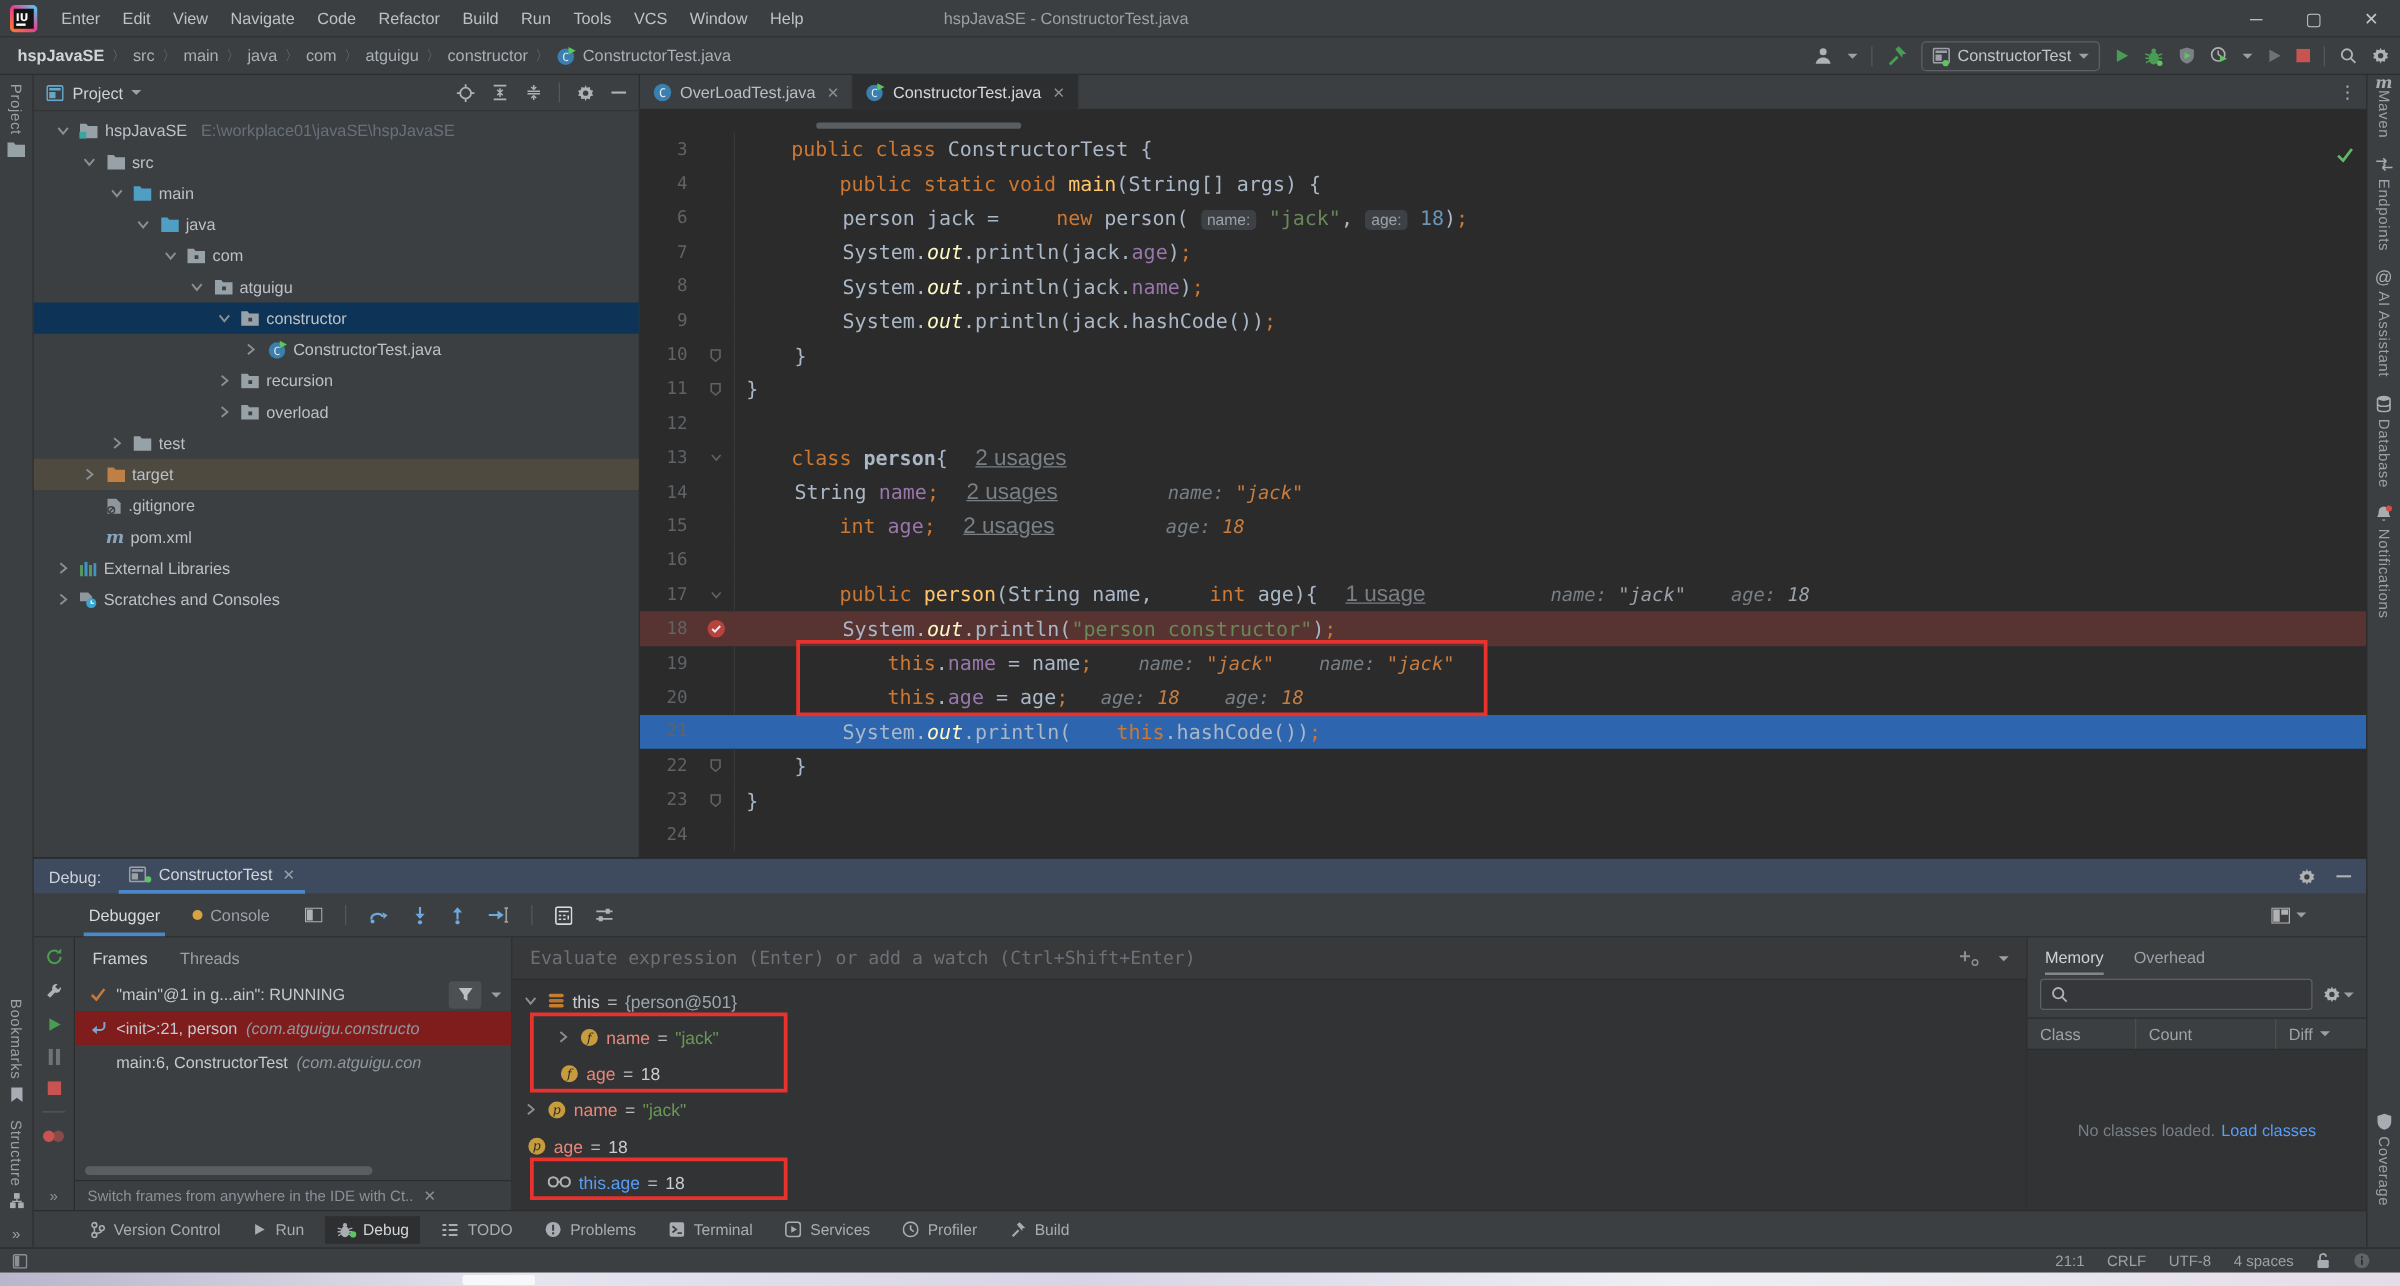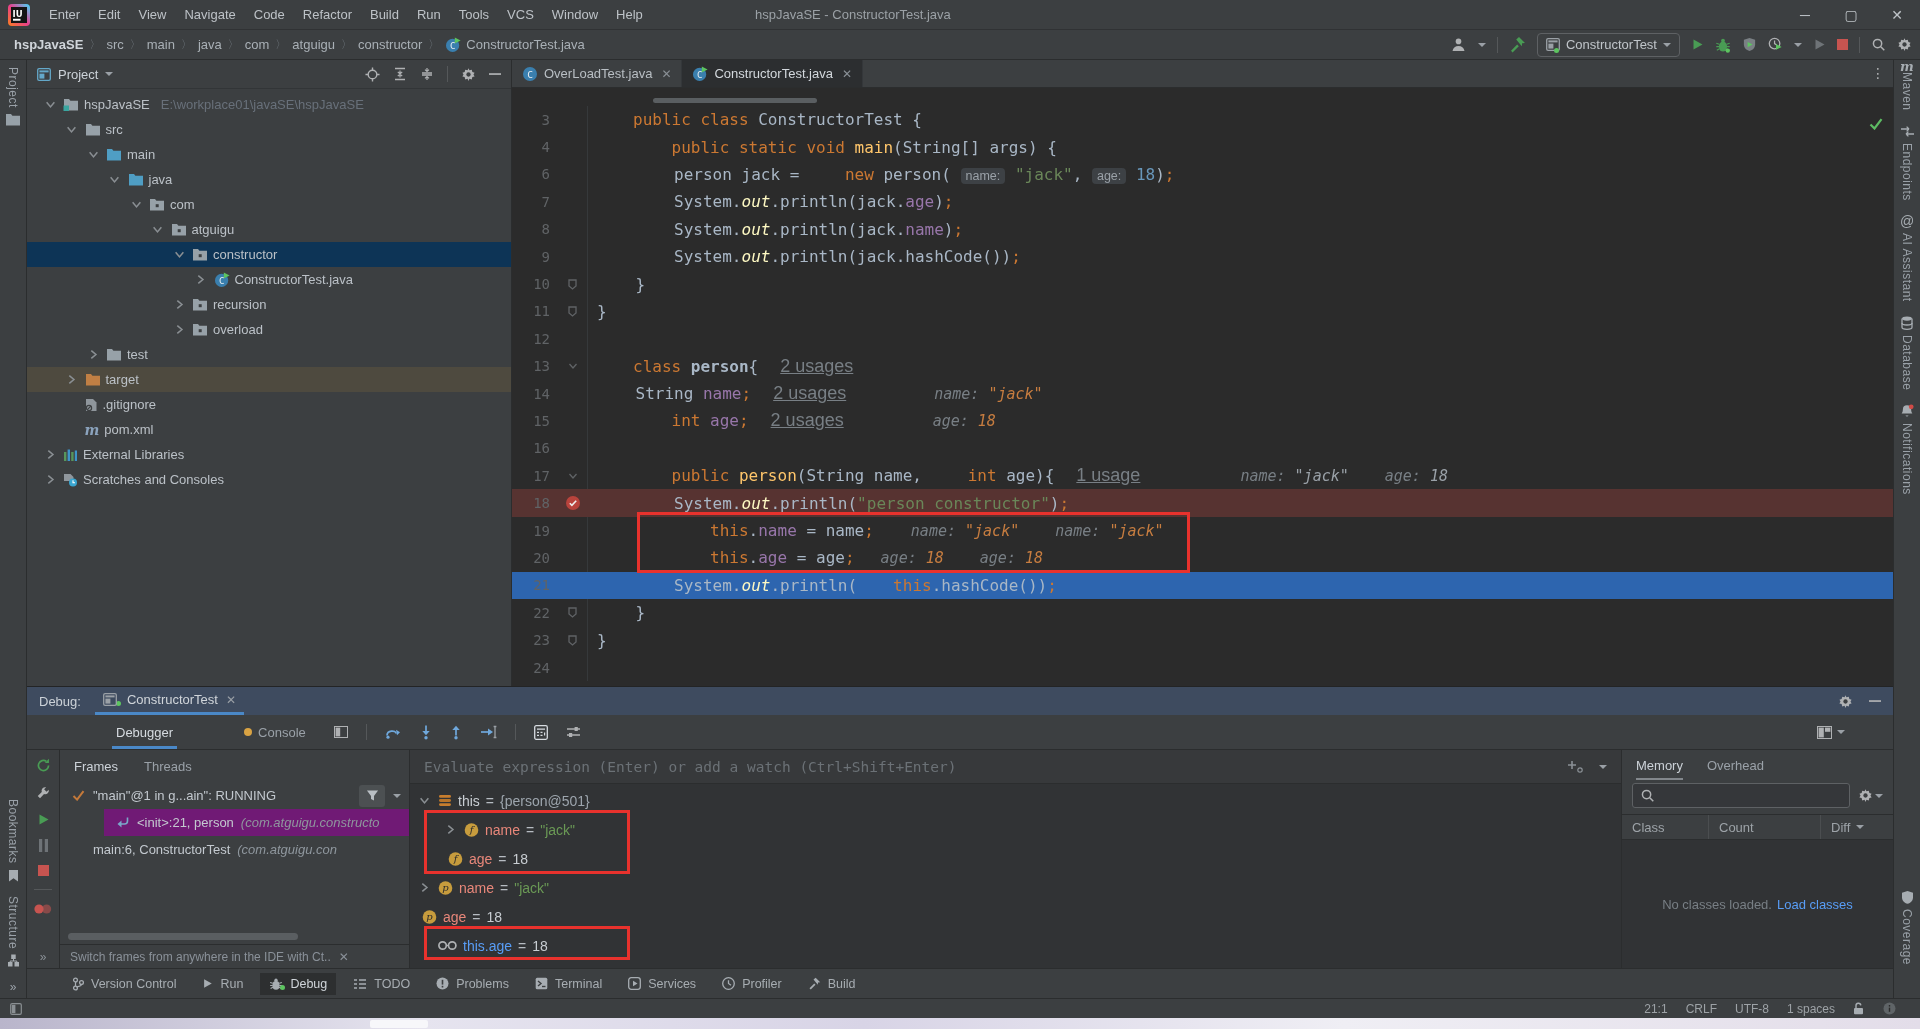--- a/index.html
+++ b/index.html
@@ -100,34 +100,34 @@
   
   .debug { flex:0 0 282px; display:flex; flex-direction:column; background:#313335; border-top:1px solid #232425; }
   .dbg-header { flex:0 0 28px; background:#3e4b5f; display:flex; align-items:center; padding:0 12px; gap:14px; }
   .dbg-label { color:#ccd2d8; }
   .dbg-tab { position:relative; height:28px; display:flex; align-items:center; gap:6px; padding:0 8px;
     border-bottom:3px solid #4a88c7; color:#d0d5da; }
   .dbg-tab .x { color:#9aa0a6; font-size:12px; margin-left:2px; }
   .dbg-header-right { margin-left:auto; display:flex; gap:16px; align-items:center; }
   .dbg-toolbar { flex:0 0 34px; background:#3c3f41; border-bottom:1px solid #2b2d2e;
     display:flex; align-items:center; padding-left:40px; gap:18px; }
-  .dtab { color:#9aa1a8; height:34px; display:flex; align-items:center; gap:6px; padding:0 4px;margin-left:45px; }
+  .dtab { color:#9aa1a8; height:34px; display:flex; align-items:center; gap:6px; padding:0 4px; }
   .dtab.active { color:#d6dbe0; border-bottom:3px solid #4a88c7; padding-top:3px; }
   .console-dot { width:8px; height:8px; border-radius:50%; background:#d9a343; }
   .dbg-content { flex:1; display:flex; min-height:0; }
   .dbg-strip { flex:0 0 33px; background:#3c3f41; border-right:1px solid #2b2d2e;
     display:flex; flex-direction:column; align-items:center; gap:13px; padding-top:8px; position:relative; }
   .strip-div { width:18px; height:1px; background:#55585a; }
   .strip-more { position:absolute; bottom:4px; color:#8a9096; font-size:12px; }
   .frames { flex:0 0 350px; background:#3c3f41; border-right:1px solid #2b2d2e; display:flex;
     flex-direction:column; position:relative; }
   .frames-tabs { flex:0 0 32px; display:flex; align-items:center; gap:26px; padding-left:14px; }
   .ftab.active { color:#ccd2d8; } .ftab { color:#9aa1a8; }
   .frame-row { height:27px; display:flex; align-items:center; gap:7px; padding-left:12px; white-space:nowrap; overflow:hidden;}
-  .frame-row.selected { background:#701a75;margin-left:44px; }
+  .frame-row.selected { background:#7f1d1d; }
   .frame-row .ftext { color:#c3c9cf; }
   .frame-row .fpkg { color:#8f979e; font-style:italic; }
   .thread-row { height:27px; display:flex; align-items:center; gap:8px; padding:0 8px 0 12px; color:#c3c9cf; }
   .funnel-btn { margin-left:auto; width:26px; height:22px; background:#4c5052; border-radius:3px;
     display:flex; align-items:center; justify-content:center; }
   .frames-scroll { position:absolute; left:8px; bottom:28px; width:230px; height:7px; background:#5a5e61; border-radius:4px; }
   .frames-hint { position:absolute; left:0; right:0; bottom:0; height:24px; background:#3c3f41;
     border-top:1px solid #2b2d2e; display:flex; align-items:center; padding:0 10px; gap:8px;
     color:#8a9199; font-size:12px; }
   .vars { flex:1; background:#313335; display:flex; flex-direction:column; position:relative; min-width:0; }
@@ -1289,21 +1289,21 @@
     <span class="ic">
         <svg width="12" height="12">
           <rect x="0.7" y="0.7" width="10.6" height="10.6" rx="1.4" fill="none" stroke="#8a8f93" stroke-width="1.2"></rect>
           <rect x="1.8" y="1.8" width="3.6" height="8.4" fill="#8a8f93"></rect>
         </svg>
       </span>
     <span class="sb-right" id="sbRight">
         <span>21:1</span>
         <span>CRLF</span>
         <span>UTF-8</span>
-        <span>1 spaces</span>
+        <span>4 spaces</span>
         <span class="ic">
           <svg width="12" height="13" viewBox="0 0 12 13">
             <rect x="1" y="6" width="9" height="6.3" rx="1" fill="#a7adb2"></rect>
             <path d="M3 6V3.8A2.4 2.4 0 0 1 7.8 3.4" fill="none" stroke="#a7adb2" stroke-width="1.4"></path>
           </svg>
         </span>
         <span class="ic">
           <svg width="13" height="13">
             <circle cx="6.5" cy="6.5" r="6" fill="#5f6467"></circle>
             <rect x="5.8" y="5.6" width="1.4" height="4.2" fill="#2b2b2b"></rect>

